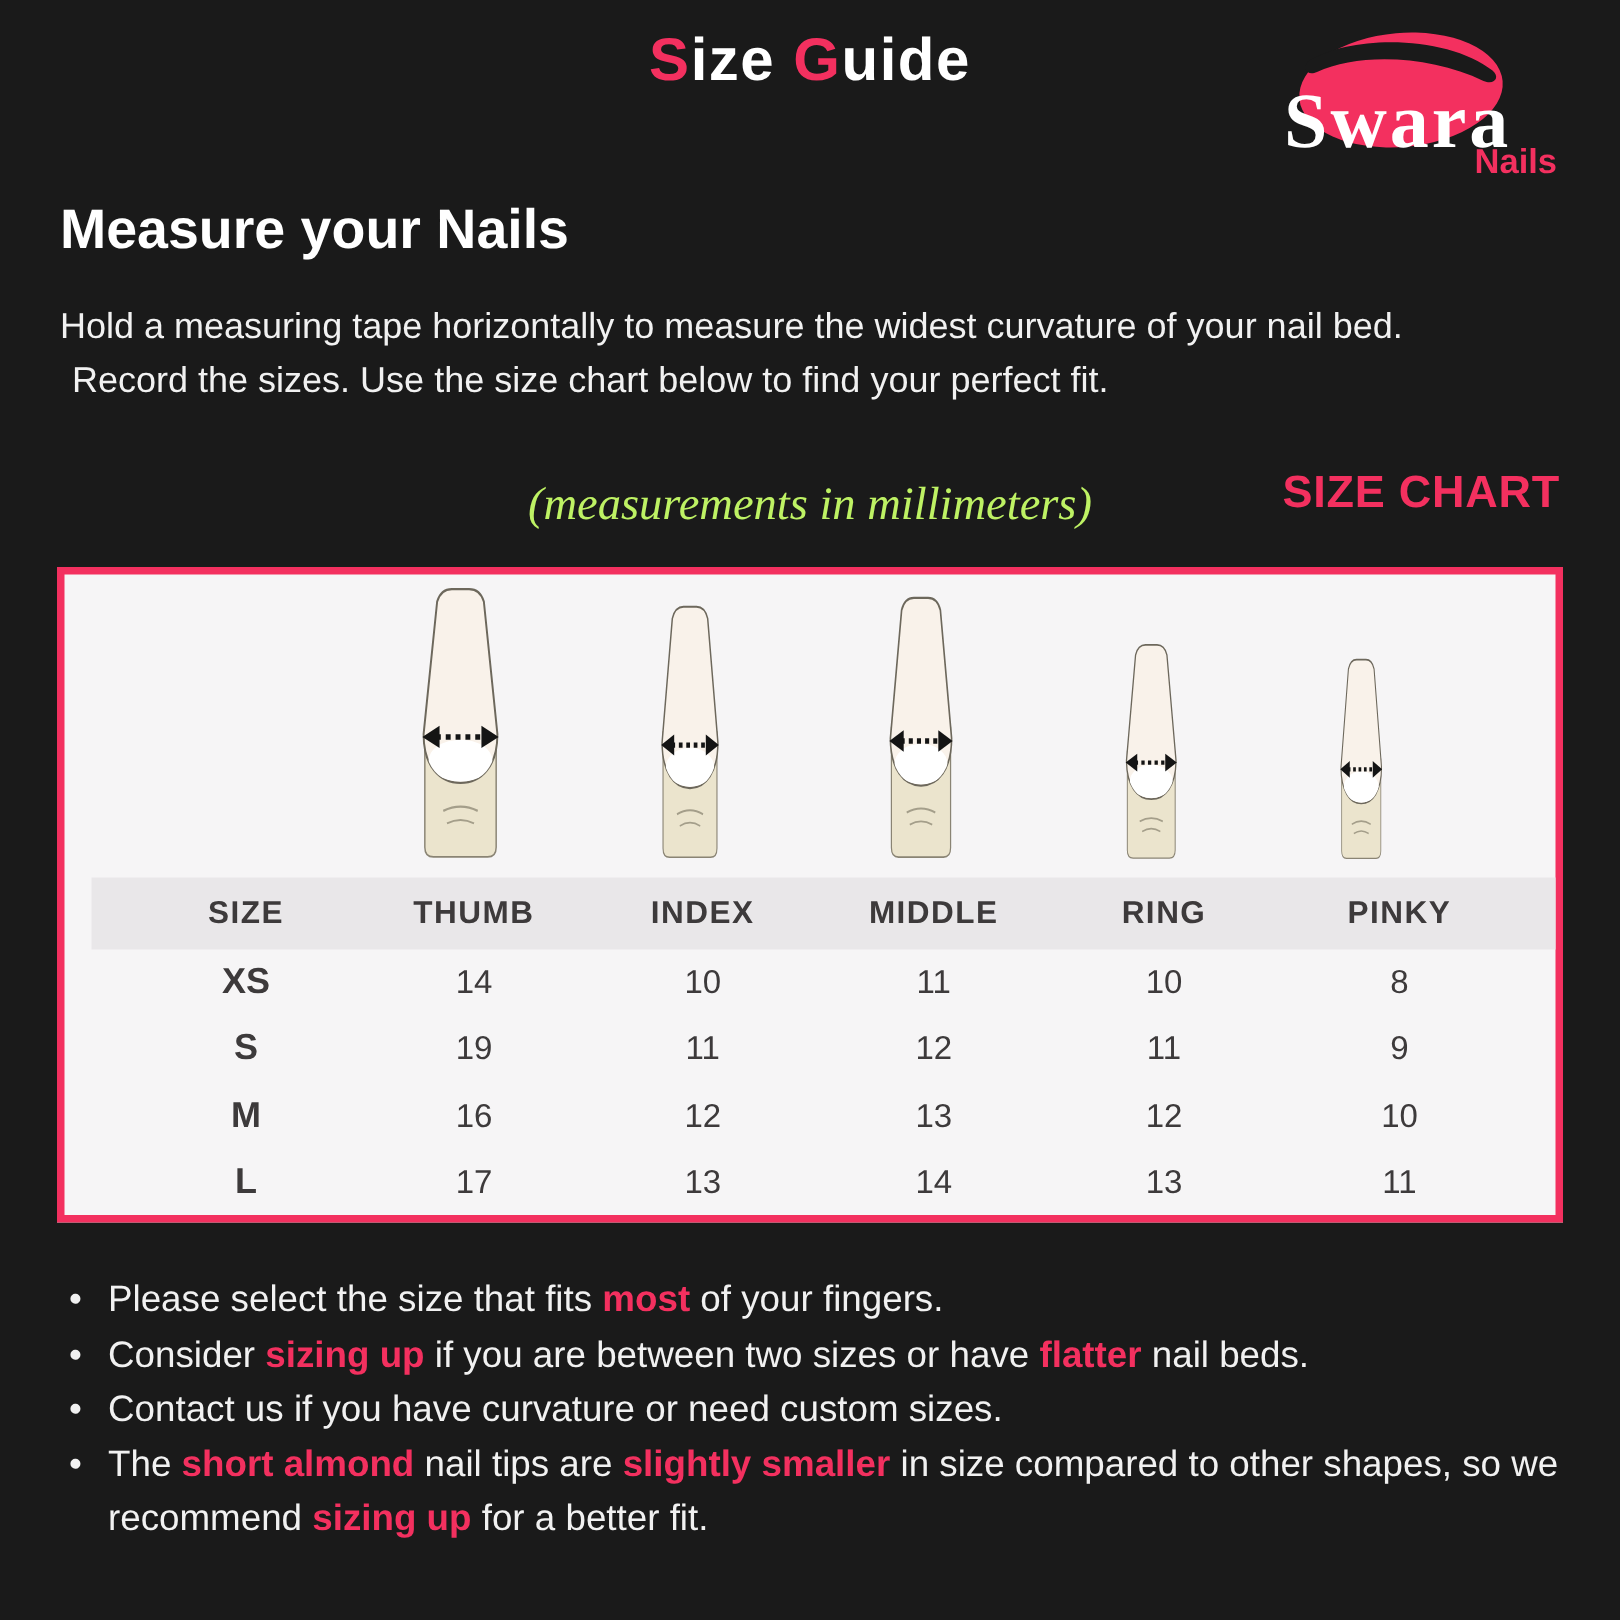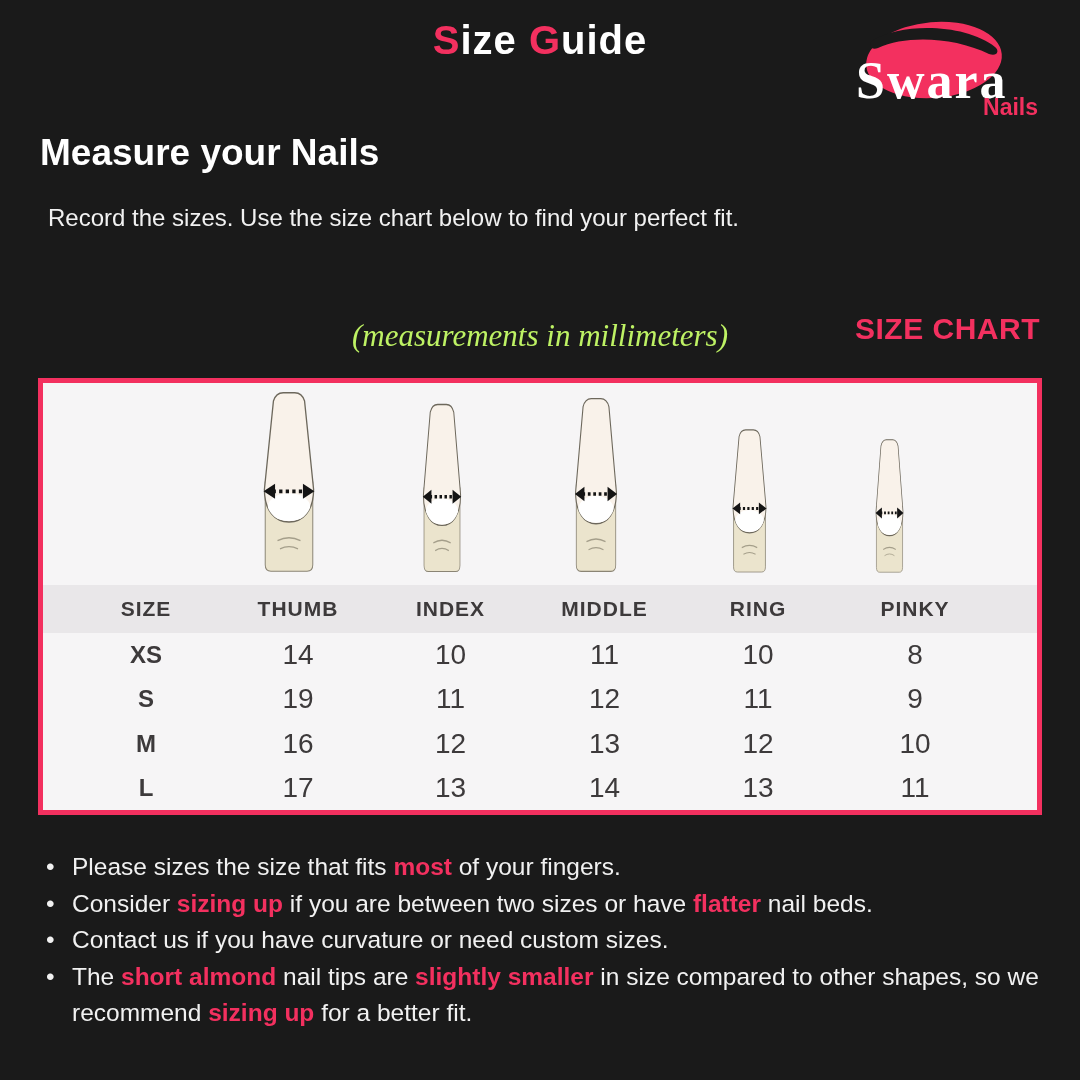--- a/index.html
+++ b/index.html
@@ -36,29 +36,29 @@
   .chart-title{
     position:absolute;right:40px;top:2px;
     font-size:30px;font-weight:700;color:var(--accent);letter-spacing:0.5px;
   }
 
   
   .panel{
     position:absolute;top:378px;left:38px;right:38px;height:437px;
     box-sizing:border-box;background:#f6f5f6;border:5px solid var(--accent);
   }
-  .grid{ display:grid;grid-template-columns:180px 150px 155px 153px 154px 160px 1fr;align-items:center; }
+  .grid{ display:grid;grid-template-columns:180px 150px 155px 153px 154px 160px 1fr;align-items:center;margin-left:18px; }
   .fingers{ height:202px; }
   .finger-cell{ display:flex;justify-content:center;align-items:flex-end;height:100%;padding-bottom:10px;box-sizing:border-box; }
   .thead{ height:48px;background:#e9e7e9; }
   .th{ font-size:21px;font-weight:700;color:#3d3a3b;text-align:center;letter-spacing:1px; }
   .first{ padding-left:26px;box-sizing:border-box; }
   .tbody{ height:177px;display:flex;flex-direction:column; }
   .tr{ flex:1; }
-  .td{ text-align:center;font-size:28px;color:#3d3a3b;font-weight:400; }
+  .td{ text-align:center;font-size:22px;color:#3d3a3b;font-weight:400; }
   .td.size-label{ font-weight:700;font-size:24px; }
 
   
   .notes{ position:absolute;top:849px;left:42px;right:20px;margin:0;padding:0;list-style:none; }
   .notes li{ display:grid;grid-template-columns:30px 1fr;font-size:24.5px;line-height:36.5px;color:#f1f1f1; }
   .bullet{ padding-left:4px;color:#f1f1f1; }
 </style>
 </head>
 <body>
 
@@ -70,20 +70,21 @@
     <svg viewBox="0 0 208 114">
       <ellipse cx="98" cy="46" rx="68" ry="38" fill="#f3305f" transform="rotate(-5 98 46)"></ellipse>
       <path d="M36,27 C66,8 130,10 159,33 C164,37 161,43 153,40 C118,23 70,21 42,34 C35,37 32,31 36,27 Z" fill="#1a1a1a"></path>
       <text x="20" y="84" font-family="Liberation Serif, serif" font-weight="700" font-size="52" letter-spacing="2" fill="#ffffff">Swara</text>
       <text x="202" y="101" text-anchor="end" font-family="Liberation Sans, sans-serif" font-weight="700" font-size="23" fill="#f3305f">Nails</text>
     </svg>
   </div>
 
   <section class="measure">
     <h2>Measure your Nails</h2>
+    <div class="line">Hold a measuring tape horizontally to measure the widest curvature of your nail bed.</div>
     <div class="line line2">Record the sizes. Use the size chart below to find your perfect fit.</div>
   </section>
 
   <div class="caption">
     <span class="note">(measurements in millimeters)</span>
     <span class="chart-title">SIZE CHART</span>
   </div>
 
   <div class="panel">
     <div class="grid fingers" id="fingers">
@@ -213,21 +214,21 @@
           <div class="td">14</div>
           <div class="td">13</div>
           <div class="td">11</div>
         </div>
       </div>
   </div>
 
   <ul class="notes" id="notes">
       <li>
         <span class="bullet">•</span>
-        <span><span>Please sizes the size that fits </span><span class="accent">most</span><span> of your fingers.</span></span>
+        <span><span>Please select the size that fits </span><span class="accent">most</span><span> of your fingers.</span></span>
       </li>
       <li>
         <span class="bullet">•</span>
         <span><span>Consider </span><span class="accent">sizing up</span><span> if you are between two sizes or have </span><span class="accent">flatter</span><span> nail beds.</span></span>
       </li>
       <li>
         <span class="bullet">•</span>
         <span><span>Contact us if you have curvature or need custom sizes.</span></span>
       </li>
       <li>

